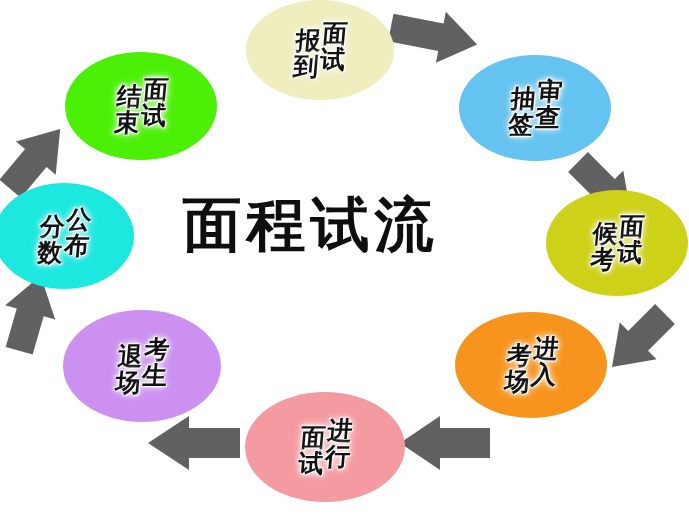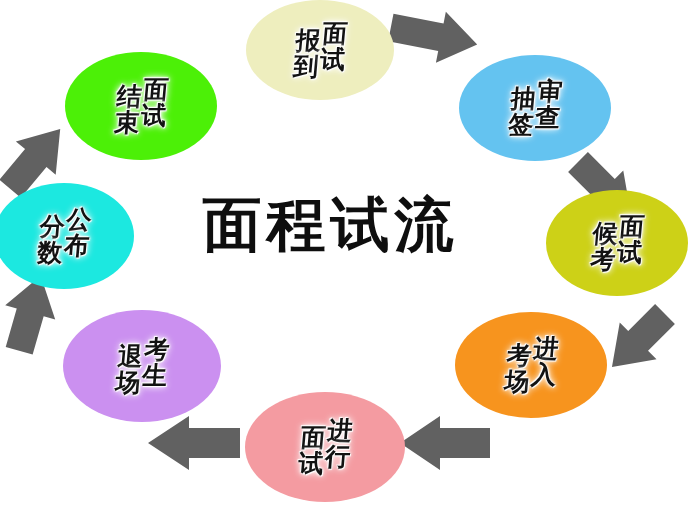--- a/index.html
+++ b/index.html
@@ -67,21 +67,20 @@
     top: 196px;
     width: 621px;
     text-align: center;
     font-family: "Liberation Serif", serif;
     font-weight: bold;
     font-size: 59px;
     letter-spacing: 5px;
     color: #0e0e0e;
     white-space: nowrap;
     line-height: 1;
-    padding-left: 20px;
   }
 </style>
 </head>
 <body>
 
 <div id="canvas" style="background: rgb(255, 255, 255);">
 
   <svg id="diagram-svg" viewBox="0 0 689 516">
 
     <g>

